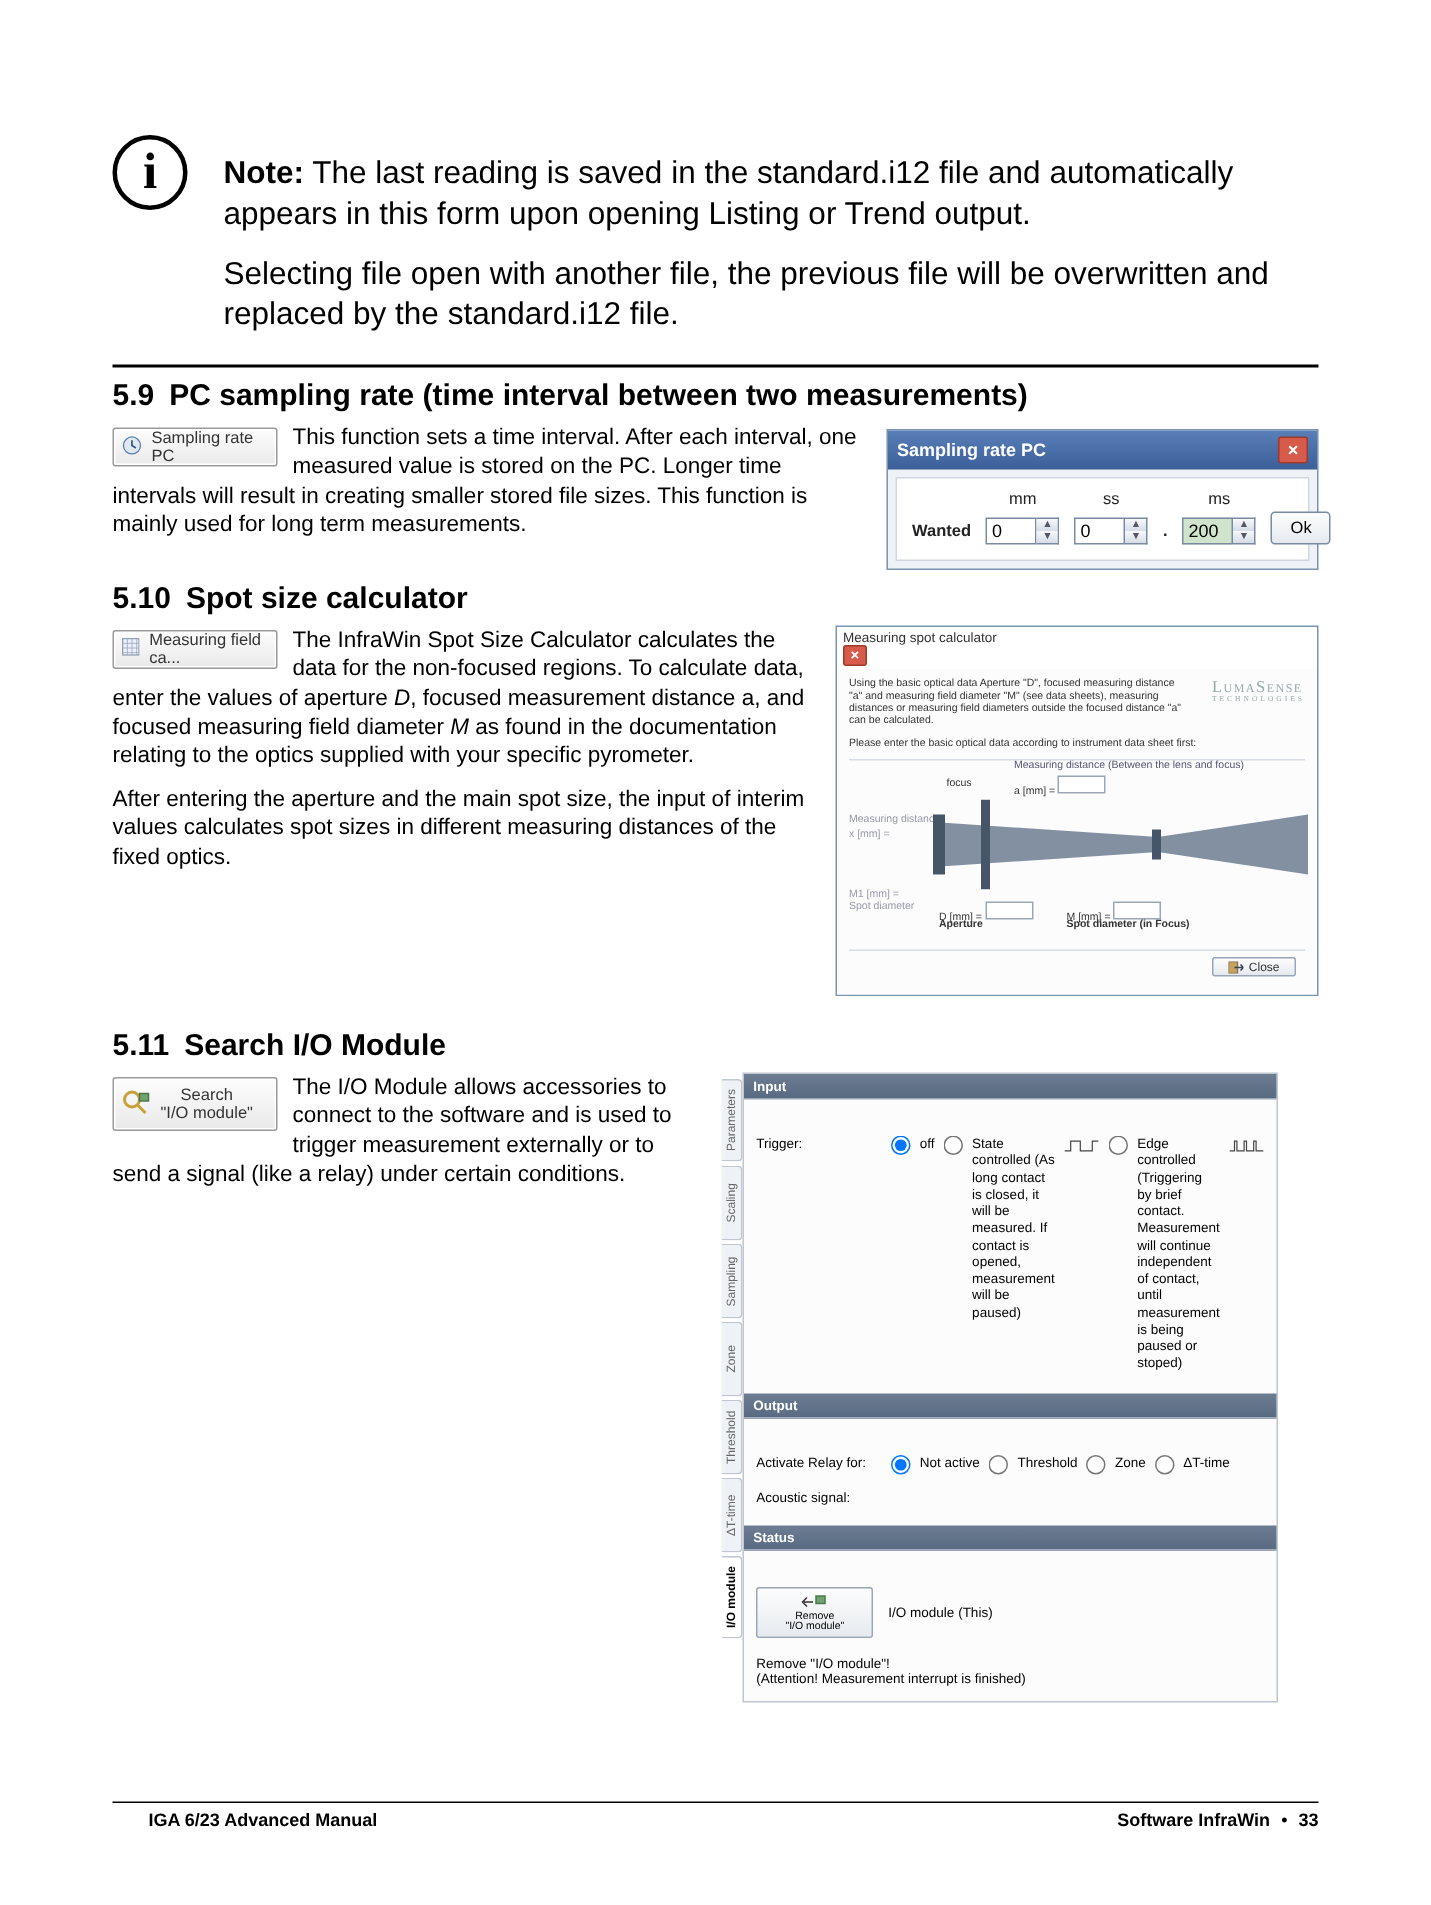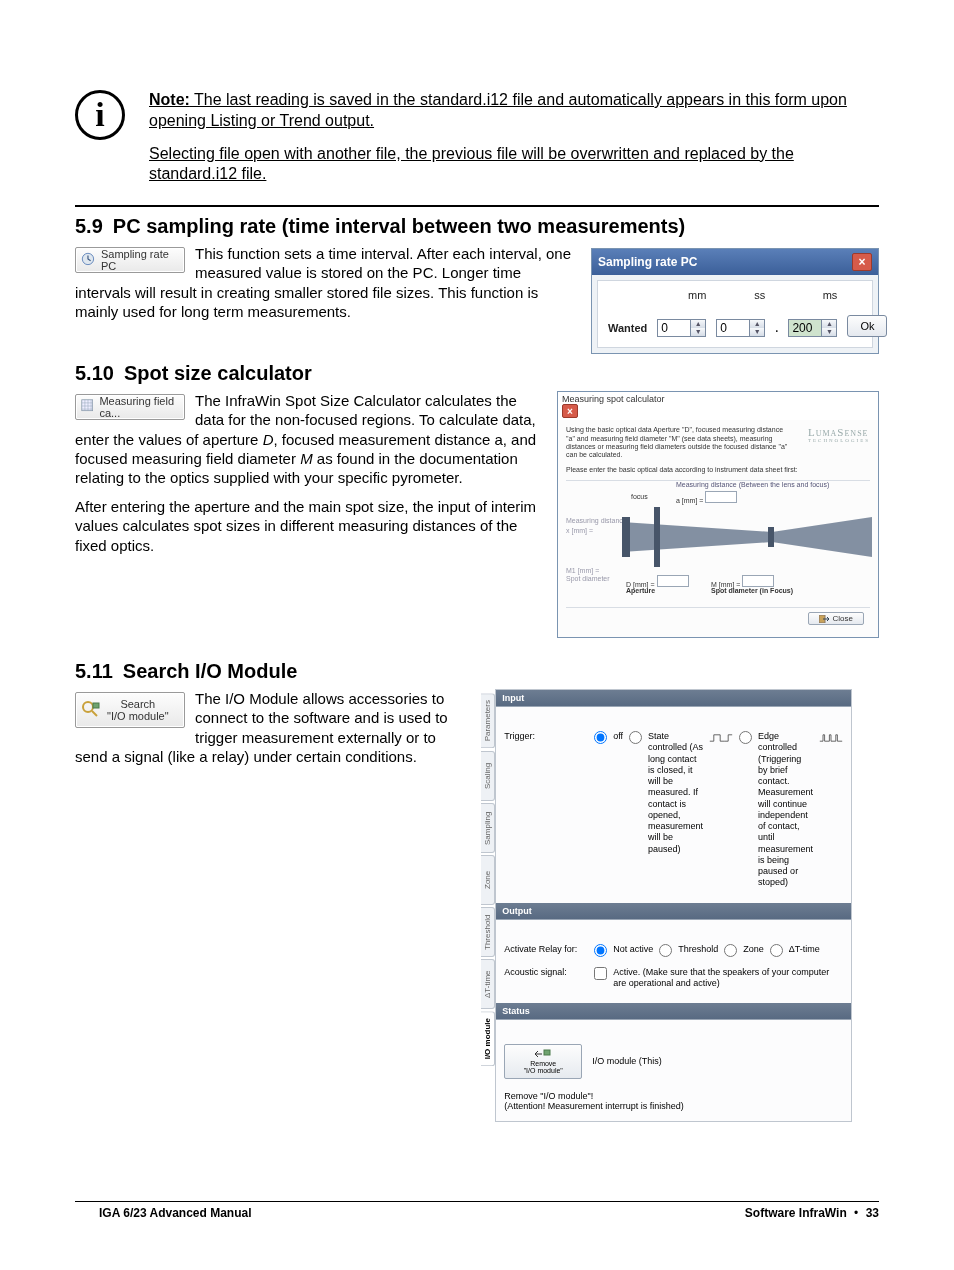--- a/index.html
+++ b/index.html
@@ -31,24 +31,23 @@
     border-radius: 50%;
     flex: 0 0 44px;
     display: flex;
     align-items: center;
     justify-content: center;
     font-family: "Times New Roman", serif;
     font-weight: bold;
     font-size: 34px;
   }
   .note-text p {
-    margin: 0 0 12px 0;
-    font-size: 16px;
+    margin: 12px 0 12px 0;
+    font-size: 21px;
     line-height: 1.3;
-    text-decoration: underline;
   }
   .note-text .lead {
     font-weight: bold;
   }
   hr.thick {
     border: none;
     border-top: 2px solid #000;
     margin: 6px 0 8px 0;
   }
   h2.section {
@@ -122,21 +121,21 @@
   }
   .dlg-body {
     background:#fff;
     margin:5px;
     border:1px solid #cfd6df;
     padding:8px 10px 10px 10px;
     font-size:11px;
     color:#222;
   }
   .samp-row { display:flex; align-items:flex-end; gap:10px;}
-  .samp-col { display:flex; flex-direction:column; align-items:flex-end; gap:18px;}
+  .samp-col { display:flex; flex-direction:column; align-items:center; gap:6px;}
   .spin { display:flex; }
   .spin input {
     width:34px; font-size:12px; text-align:left; padding:2px 3px;
     border:1px solid #7a8aa0; height:18px; box-sizing:border-box;
     font-family: Tahoma, sans-serif;
   }
   .spin .btns {
     display:flex; flex-direction:column; border:1px solid #7a8aa0; border-left:none;
   }
   .spin .btns span{
@@ -468,26 +467,20 @@
                     <span class="txt">Zone</span>
                   </label>
                 <label class="io-opt">
                     <input type="radio" style="">
                     <span class="txt">ΔT-time</span>
                   </label>
               </div>
             </div>
             <div class="io-row" style="margin-top:10px">
               <div class="io-lbl">Acoustic signal:</div>
-              <div class="io-opts">
-                <label class="io-opt">
-                    <input type="checkbox" style="">
-                    <span class="txt">Active. (Make sure that the speakers of your computer are operational and active)</span>
-                  </label>
-              </div>
             </div>
           </div>
           <div class="io-sec-hdr">Status</div>
           <div class="io-sec-body">
             <div class="io-row" style="align-items:center">
               <div class="io-remove-btn">
                 <svg width="18" height="12" viewBox="0 0 18 12">
                     <rect x="10" y="2" width="6" height="5" fill="#6fa36f" stroke="#4a7a4a"></rect>
                     <path d="M8 6 H2 M4 3 L1 6 L4 9" stroke="#333" fill="none"></path>
                   </svg>

